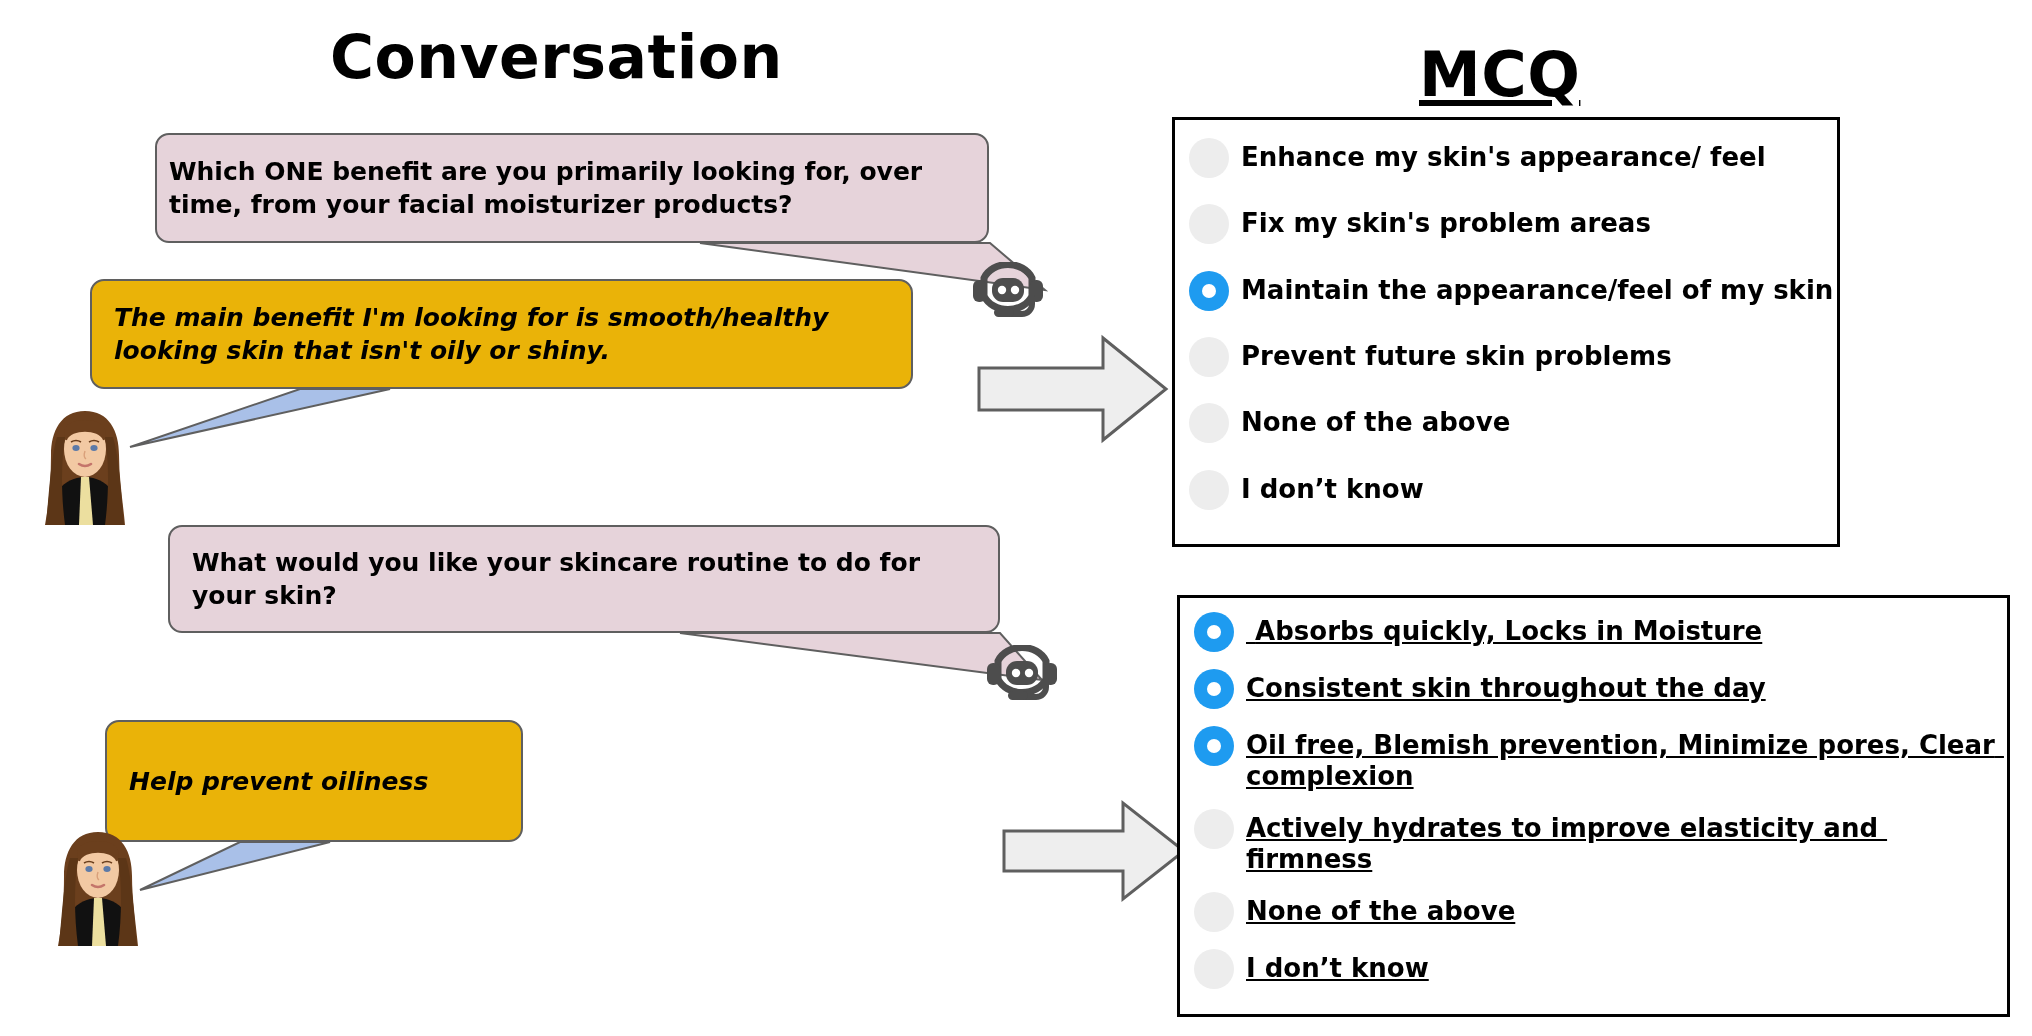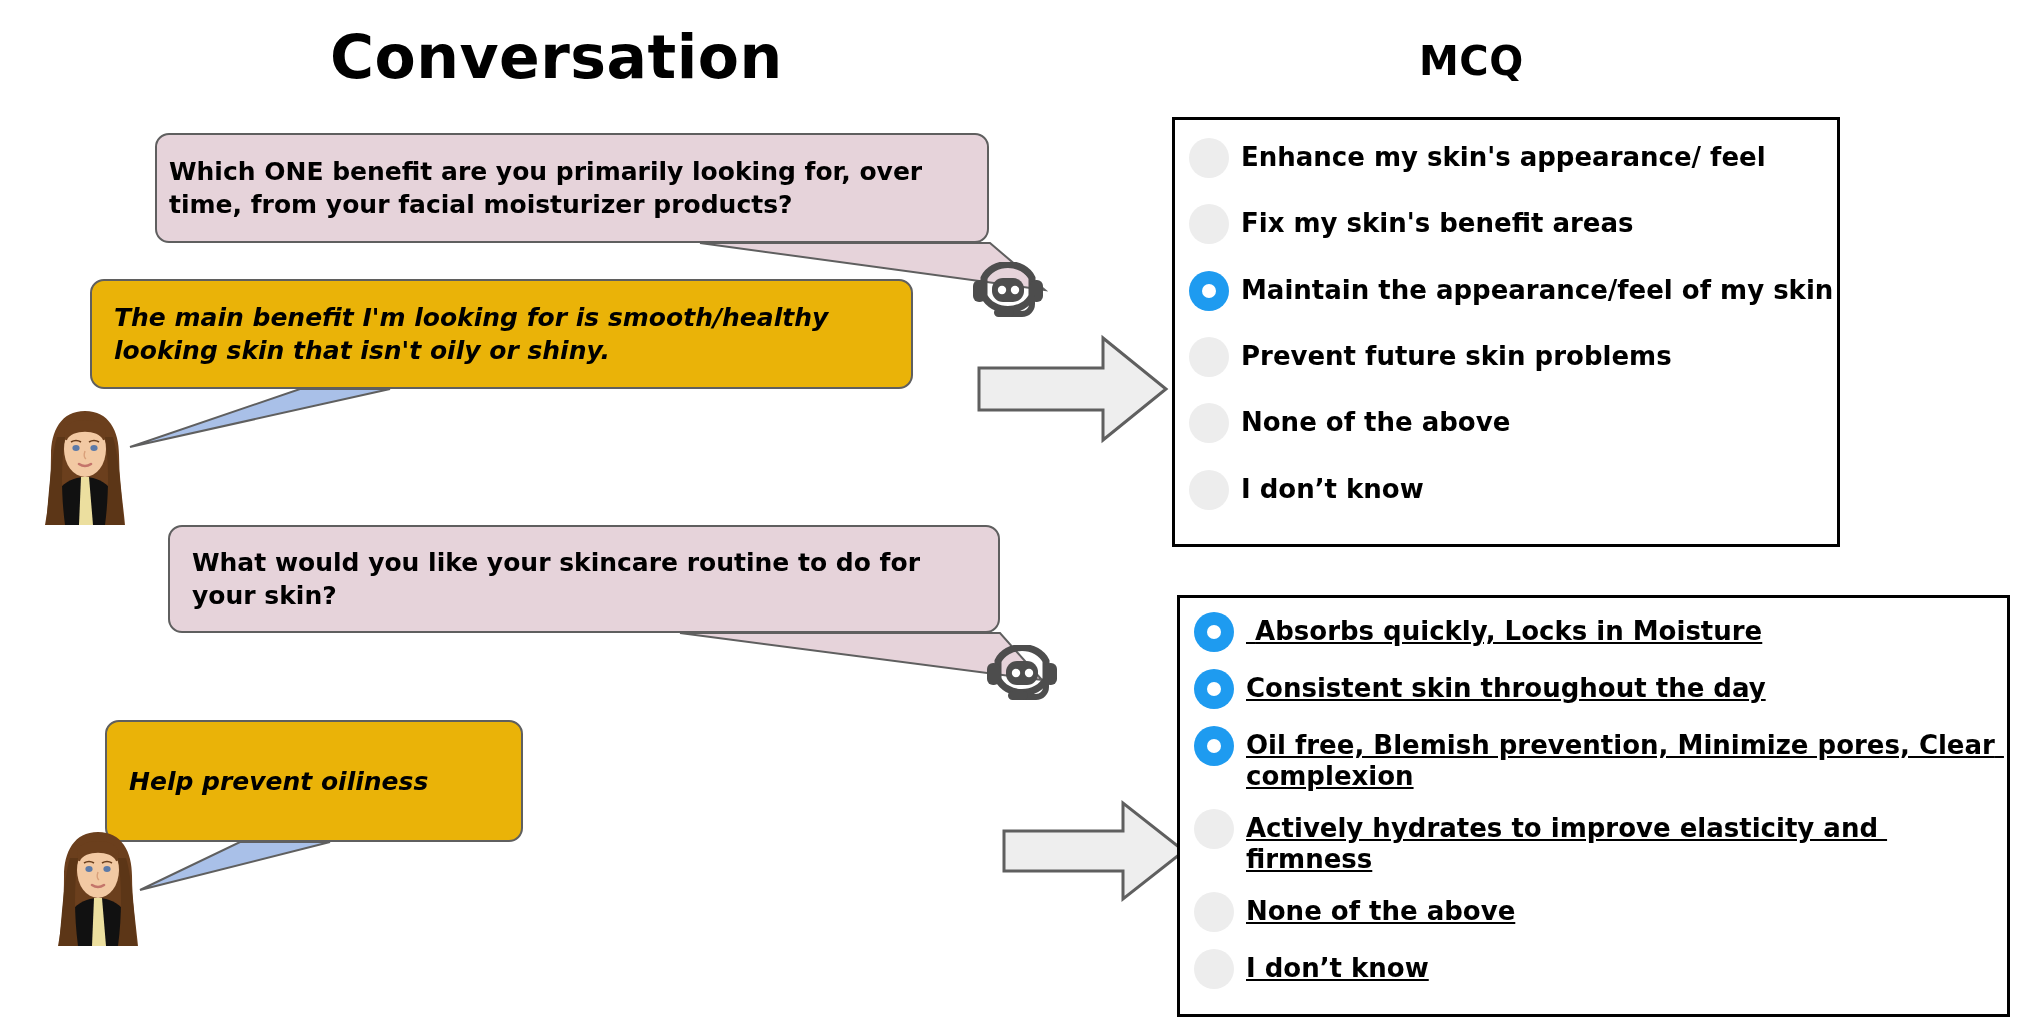--- a/index.html
+++ b/index.html
@@ -28,21 +28,22 @@
     white-space: nowrap;
   }
   #title-conversation {
     left: 330px;
     top: 22px;
     font-size: 60px;
   }
   #title-mcq {
     left: 1419px;
     top: 38px;
-    font-size: 40px;
+    font-size: 62px;
+    text-decoration: underline;
   }
 
   
   .bubble {
     position: absolute;
     box-sizing: border-box;
     border: 2px solid #5f5f5f;
     border-radius: 14px;
     padding: 16px 22px;
     font-family: "DejaVu Sans", sans-serif;
@@ -274,21 +275,21 @@
   <div class="mcq-box" id="mcq-box-1">
     <div class="mcq-list">
 
       <div class="mcq-option">
         <span class="radio"></span>
         <span class="opt-label">Enhance my skin's appearance/ feel</span>
       </div>
 
       <div class="mcq-option">
         <span class="radio"></span>
-        <span class="opt-label">Fix my skin's benefit areas</span>
+        <span class="opt-label">Fix my skin's problem areas</span>
       </div>
 
       <div class="mcq-option">
         <span class="radio selected"></span>
         <span class="opt-label">Maintain the appearance/feel of my skin</span>
       </div>
 
       <div class="mcq-option">
         <span class="radio"></span>
         <span class="opt-label">Prevent future skin problems</span>

